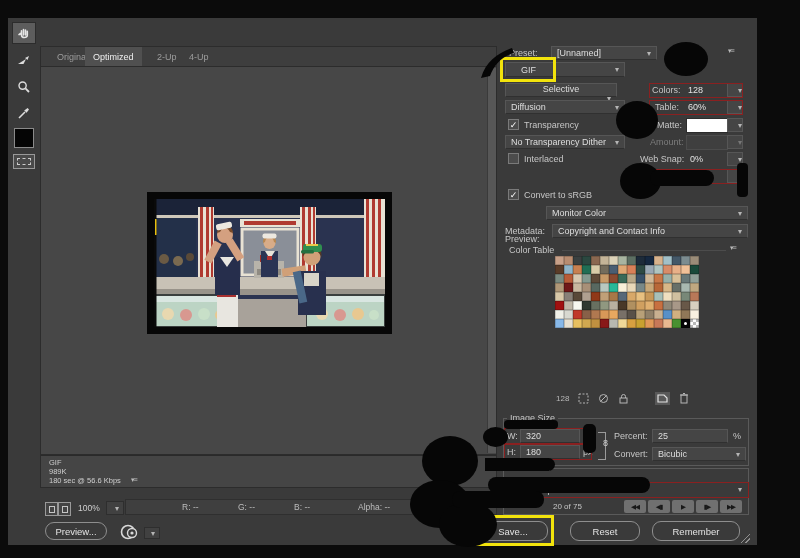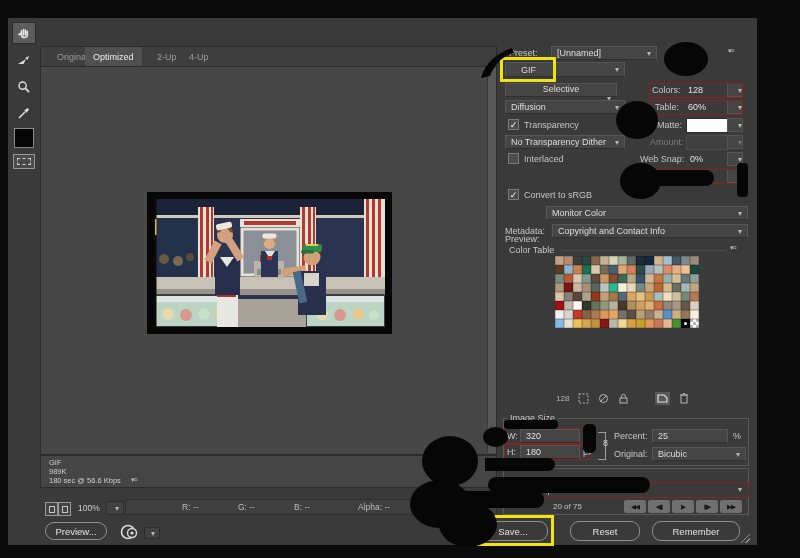--- a/index.html
+++ b/index.html
@@ -488,21 +488,21 @@
       <span>180</span>
     </div>
   <span class="abs lbl" style="left:583px;top:447px;">px</span>
   <div class="abs" style="left:598px;top:432px;width:7px;height:26px;border:1px solid #9a9a9a;border-left:none;"></div>
   <span class="abs" style="left:603px;top:438px;font-size:9px;color:#cfcfcf;">8</span>
   <span class="abs lbl" style="left:614px;top:431px;">Percent:</span>
   <div class="abs dd" style="left:652px;top:429px;width:76px;height:14px;">
       <span>25</span>
     </div>
   <span class="abs lbl" style="left:733px;top:431px;">%</span>
-  <span class="abs lbl" style="left:614px;top:449px;">Original:</span>
+  <span class="abs lbl" style="left:614px;top:449px;">Convert:</span>
   <div class="abs dd" style="left:652px;top:447px;width:94px;height:14px;">
     <span>Bicubic</span>
       <span class="chev">▾</span>
   </div>
 
   <div class="abs groupbox" style="left:503px;top:468px;width:246px;height:47px;"></div>
   <span class="abs grouptitle" style="left:507px;top:463px;">Animation</span>
   <span class="abs lbl" style="left:506px;top:485px;">Looping Options:</span>
   <span class="abs valfield" style="left:588px;top:485px;">Forever</span>
   <span class="abs chev" style="left:738px;top:485px;position:absolute;">▾</span>

